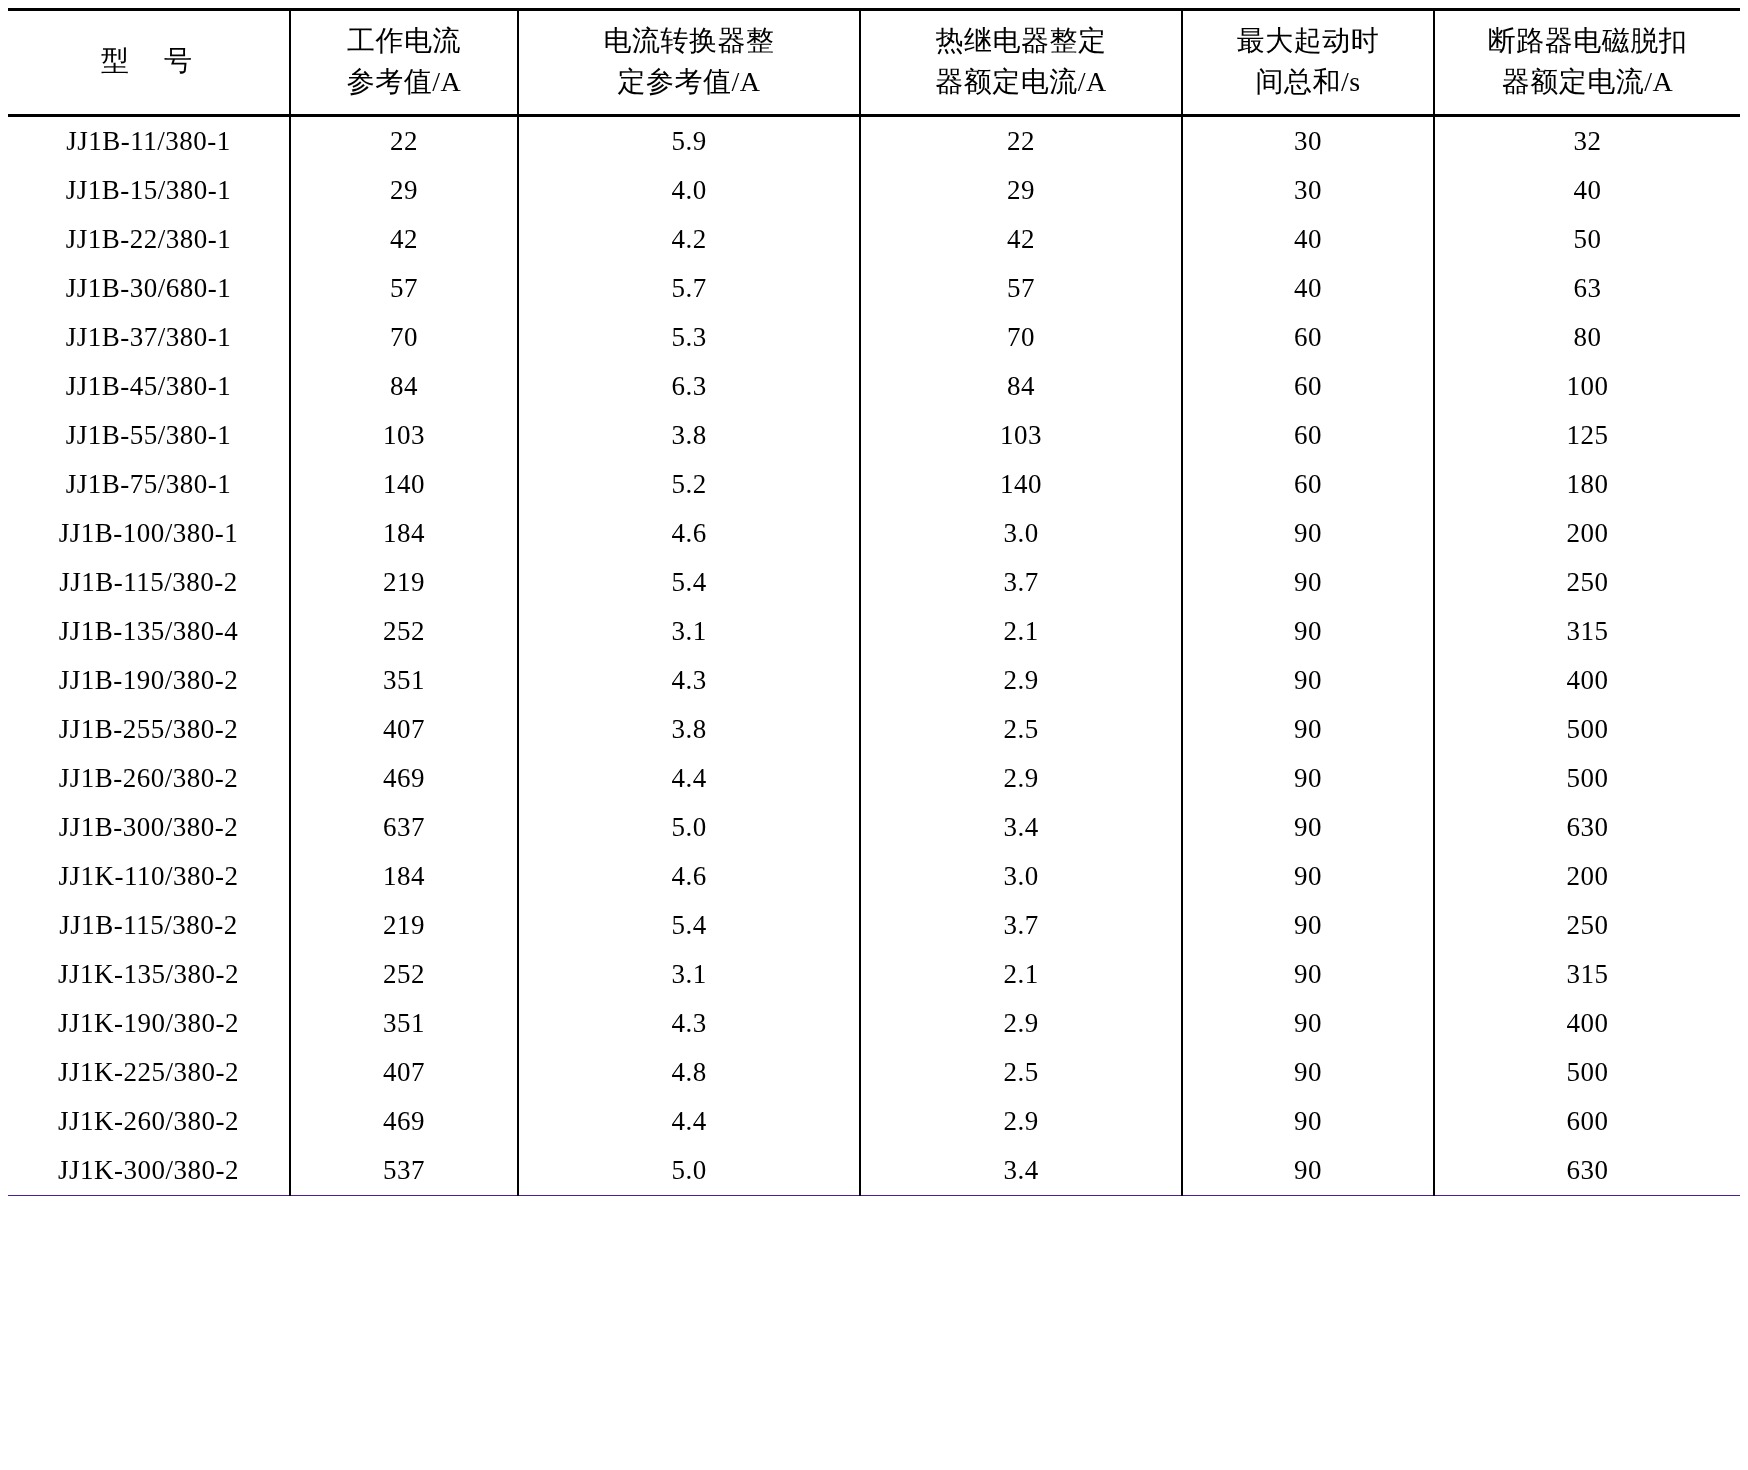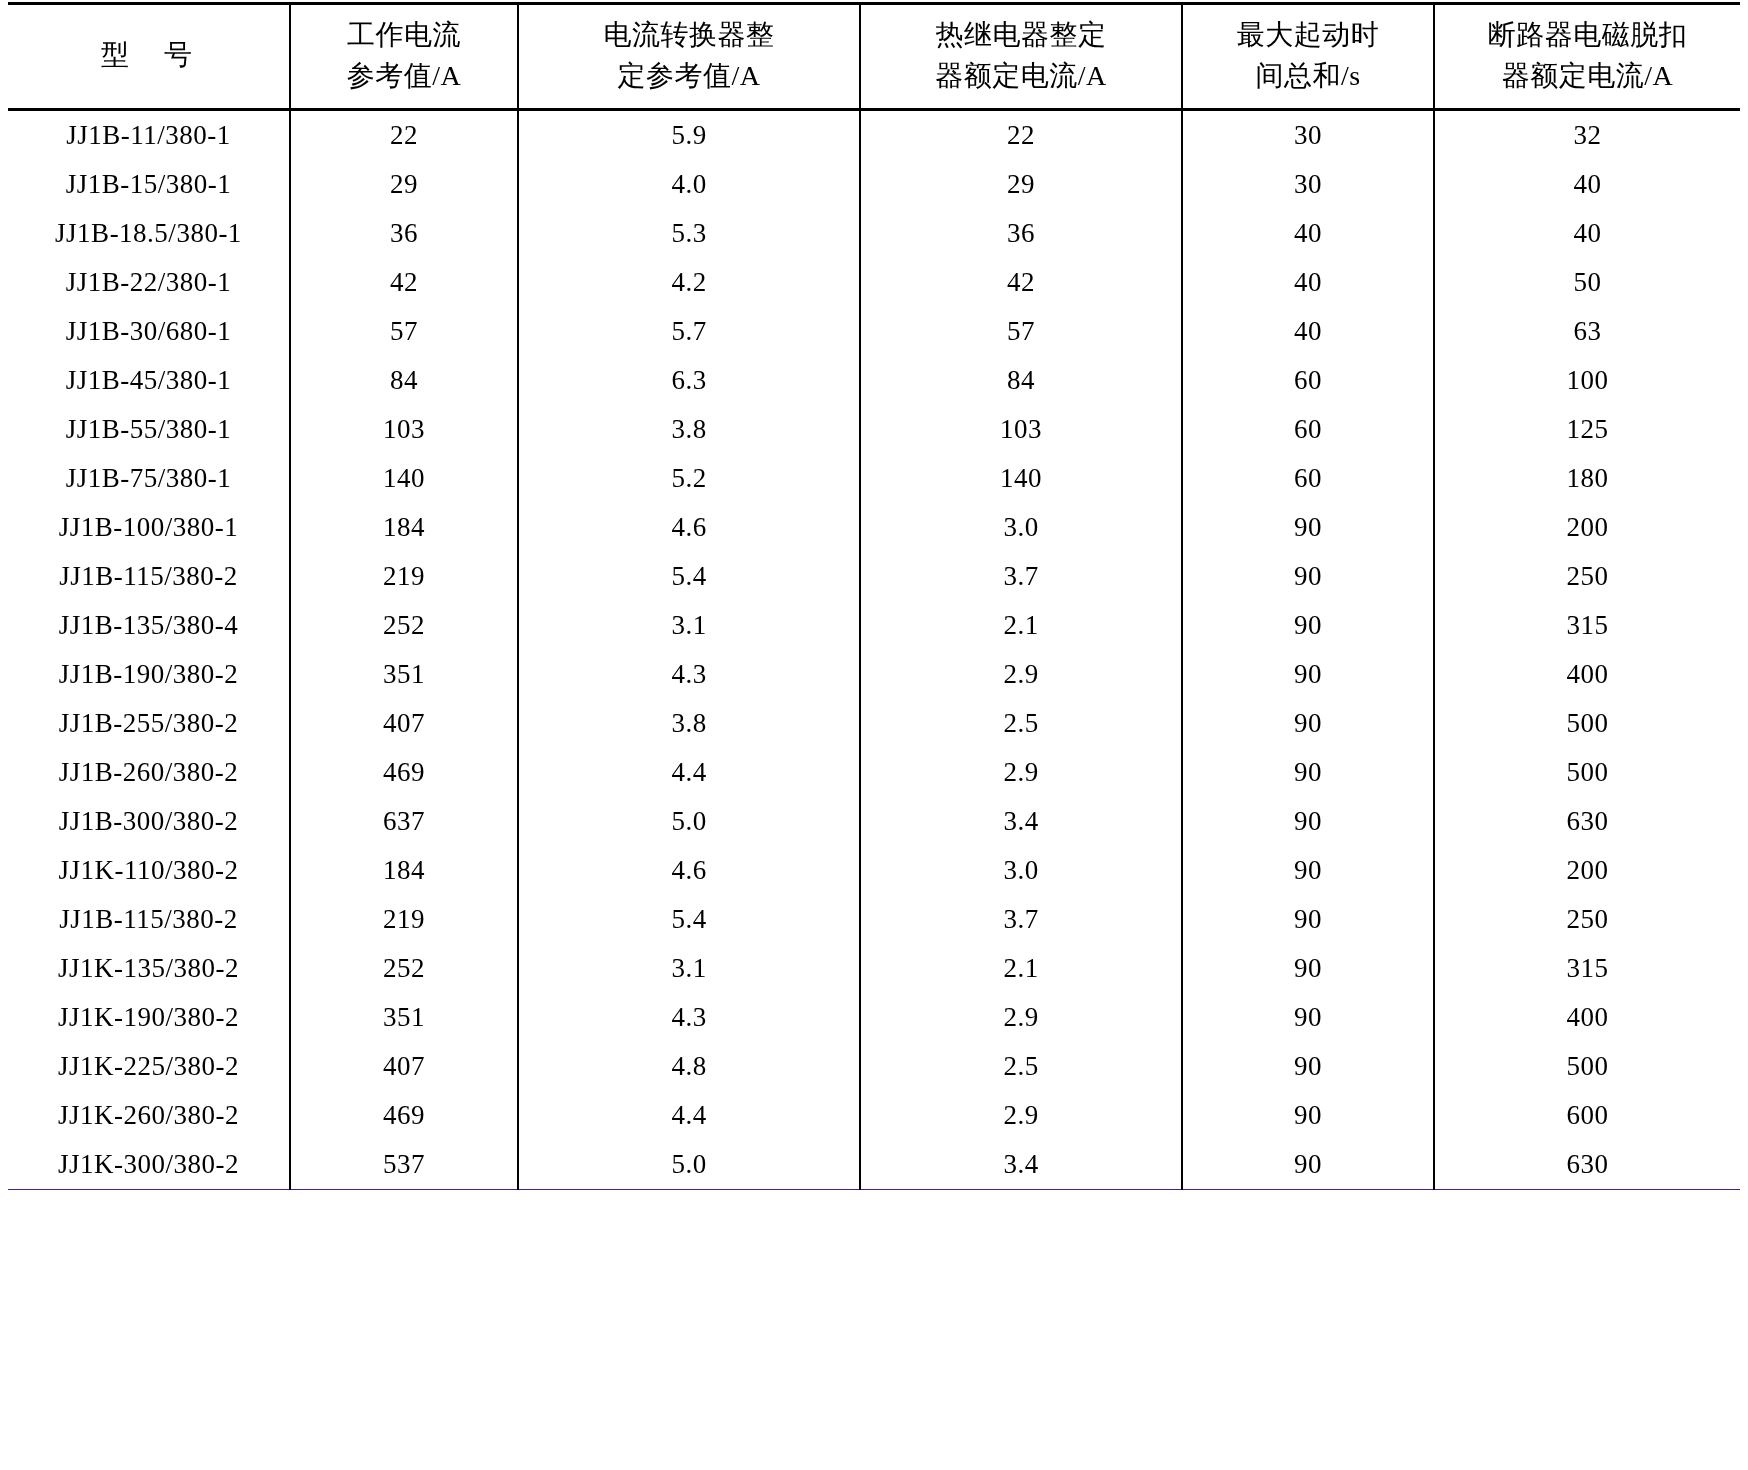--- a/index.html
+++ b/index.html
@@ -11,21 +11,21 @@
     width: 1748px;
     height: 1470px;
     font-family: "Liberation Serif", "DejaVu Serif", serif;
     color: #000000;
     overflow: hidden;
   }
   .sheet {
     width: 1748px;
     height: 1470px;
     box-sizing: border-box;
-    padding: 0 8px;
+    padding: 6px 8px;
     display: flex;
     flex-direction: column;
     justify-content: flex-start;
   }
   table.spec {
     border-collapse: collapse;
     width: 1732px;
     table-layout: fixed;
     margin-top: 2px;
   }
@@ -137,44 +137,44 @@
         </tr>
         <tr>
           <td class="model-cell">JJ1B-15/380-1</td>
           <td class="num">29</td>
           <td class="num">4.0</td>
           <td class="num">29</td>
           <td class="num">30</td>
           <td class="num">40</td>
         </tr>
         <tr>
-          <td class="model-cell">JJ1B-18.5/380-1</td>
-          <td class="num">36</td>
-          <td class="num">5.3</td>
-          <td class="num">36</td>
-          <td class="num">40</td>
-          <td class="num">40</td>
-        </tr>
-        <tr>
           <td class="model-cell">JJ1B-22/380-1</td>
           <td class="num">42</td>
           <td class="num">4.2</td>
           <td class="num">42</td>
           <td class="num">40</td>
           <td class="num">50</td>
         </tr>
         <tr>
           <td class="model-cell">JJ1B-30/680-1</td>
           <td class="num">57</td>
           <td class="num">5.7</td>
           <td class="num">57</td>
           <td class="num">40</td>
           <td class="num">63</td>
         </tr>
         <tr>
+          <td class="model-cell">JJ1B-37/380-1</td>
+          <td class="num">70</td>
+          <td class="num">5.3</td>
+          <td class="num">70</td>
+          <td class="num">60</td>
+          <td class="num">80</td>
+        </tr>
+        <tr>
           <td class="model-cell">JJ1B-45/380-1</td>
           <td class="num">84</td>
           <td class="num">6.3</td>
           <td class="num">84</td>
           <td class="num">60</td>
           <td class="num">100</td>
         </tr>
         <tr>
           <td class="model-cell">JJ1B-55/380-1</td>
           <td class="num">103</td>

